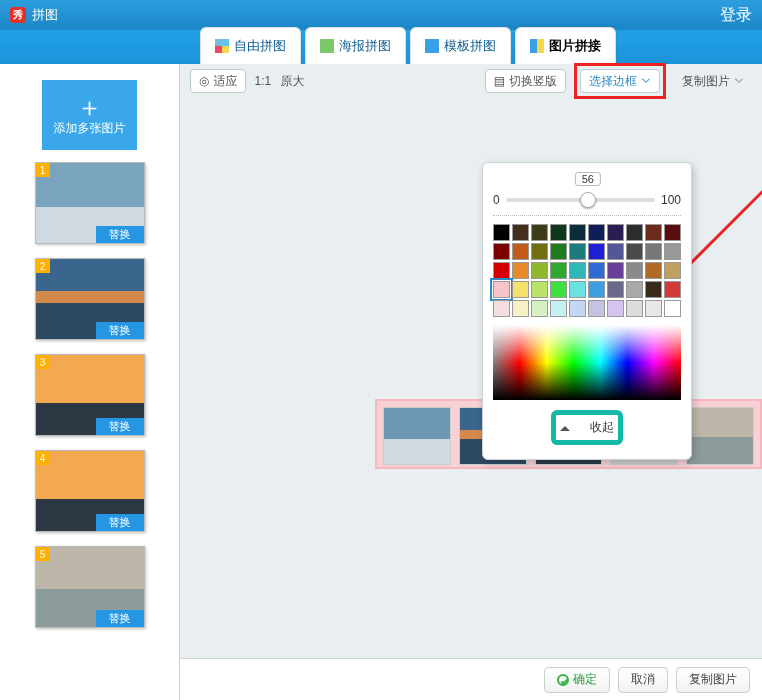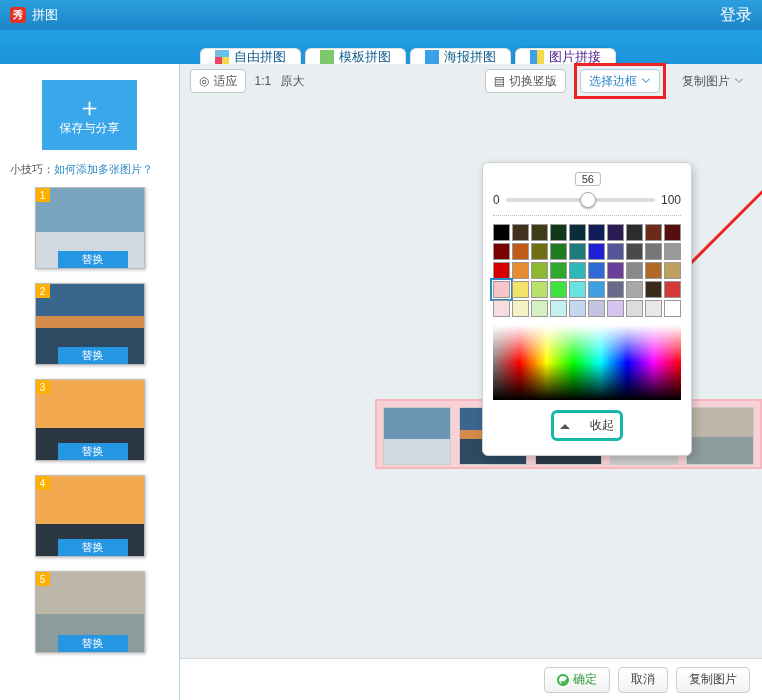--- a/index.html
+++ b/index.html
@@ -4,39 +4,39 @@
 <style>
 * { box-sizing: border-box; margin: 0; padding: 0; font-family: "Microsoft YaHei", Arial, sans-serif; }
 body { width: 762px; height: 700px; overflow: hidden; background: #fff; }
 
 .titlebar { height: 30px; background: linear-gradient(#2b9fde,#1b85c8); color: #fff; display: flex; align-items: center; padding: 0 10px; font-size: 13px; }
 .titlebar .logo { width:16px;height:16px;background:#e1322a;border-radius:3px;display:flex;align-items:center;justify-content:center;font-size:10px;color:#fff;margin-right:6px;font-weight:bold; }
 .titlebar .spacer { flex:1; }
 .titlebar .login { font-size:16px; cursor:pointer; }
 
 .tabbar { height:34px; background:linear-gradient(#21a0e6,#1b93d9); display:flex; padding-left:200px; align-items:flex-end; }
-.tab { height:16px; padding:0 14px; display:flex; align-items:center; font-size:13px; color:#0b5a8c; background:#fff; border-radius:6px 6px 0 0; margin-right:4px; border:1px solid #e0e0e0; border-bottom:none; cursor:pointer;}
-.tab.active { background:#fff; color:#4c1d95; font-weight:normal; box-shadow:0 -1px 3px rgba(0,0,0,.08);align-items:center;}
+.tab { height:37px; padding:0 14px; display:flex; align-items:center; font-size:13px; color:#0b5a8c; background:#fff; border-radius:6px 6px 0 0; margin-right:4px; border:1px solid #e0e0e0; border-bottom:none; cursor:pointer;}
+.tab.active { background:#fff; color:#000000; font-weight:bold; box-shadow:0 -1px 3px rgba(0,0,0,.08);align-items:center;}
 .tab .ticon{width:14px;height:14px;margin-right:5px;display:inline-flex;}
 .tab:nth-child(1) .ticon{background:conic-gradient(#5cc6f0 0 25%,#f4d94e 0 50%,#e46 0 75%,#7bd 0);}
 .tab:nth-child(2) .ticon{background:linear-gradient(#7cc96b,#7cc96b);}
 .tab:nth-child(3) .ticon{background:#3aa0e8;}
 .tab:nth-child(4) .ticon{background:linear-gradient(90deg,#3aa0e8 50%,#f4d94e 50%);}
 
 .main { display:flex; height:636px; }
 
 .sidebar { width:180px; background:#fff; border-right:1px solid #b0d4ec; padding:10px 10px 0 10px; display:flex;flex-direction:column;}
 .add-btn { height:70px; background:#39a7ea; color:#fff; display:flex;flex-direction:column;align-items:center;justify-content:center;font-size:12px;cursor:pointer; margin:6px 32px 12px 32px;}
 .add-btn .plus{font-size:26px;line-height:26px;}
 .tip { font-size:11px; color:#555; margin-bottom:10px; }
 .tip a{color:#2b89c9;text-decoration:none;}
 .thumbs { flex:1; overflow:auto; display:flex;flex-direction:column;gap:14px;align-items:center;}
 .thumb { width:110px;height:82px;position:relative;border:1px solid #bbb;box-shadow:1px 1px 3px rgba(0,0,0,.25);}
 .thumb .num{position:absolute;top:0;left:0;width:14px;height:14px;background:#ffb000;color:#fff;font-size:10px;display:flex;align-items:center;justify-content:center;}
-.thumb .replace{position:absolute;bottom:0;right:16px;background:#2496e2;color:#fff;font-size:11px;padding:1px 24px;cursor:pointer;}
+.thumb .replace{position:absolute;bottom:0;right:0;background:#2496e2;color:#fff;font-size:11px;padding:1px 13px;cursor:pointer;}
 .t1{background:linear-gradient(#7aa3bd 55%,#cfd9df 55%);}
 .t2{background:linear-gradient(#3a658d 40%,#d38a4a 40% 55%,#2e4a63 55%);}
 .t3{background:linear-gradient(#f3a94f 60%,#2b3844 60%);}
 .t4{background:linear-gradient(#f3a94f 60%,#2b3844 60%);}
 .t5{background:linear-gradient(#bcb7a8 52%,#8c9b9c 52%);}
 
 .canvas { flex:1; background:#e9eef1; position:relative; }
 
 .toolbar { height:34px; display:flex; align-items:center; padding:0 10px; background:#e9eef1; gap:8px;}
 .tb-btn { height:24px; border:1px solid #bfc9cc; background:#fff; border-radius:4px; padding:0 8px; display:flex;align-items:center;font-size:12px;color:#555;cursor:pointer;gap:4px;}
@@ -65,21 +65,21 @@
 .slider .bubble{position:absolute;top:-26px;left:55%;transform:translateX(-50%);border:1px solid #bbb;border-radius:3px;padding:0 6px;font-size:11px;background:#fff;}
 .slider .knob{position:absolute;top:-6px;left:55%;transform:translateX(-50%);width:16px;height:16px;border-radius:50%;background:#fff;border:1px solid #aaa;box-shadow:0 1px 2px rgba(0,0,0,.3);}
 hr{border:none;border-top:1px dotted #bbb;margin:8px 0;}
 .swatches{display:grid;grid-template-columns:repeat(10,17px);gap:2px;margin-top:6px;}
 .sw{width:17px;height:17px;border:1px solid #999;cursor:pointer;}
 .sw.sel{outline:2px solid #2b89c9;outline-offset:1px;}
 .gradient{margin-top:8px;height:75px;width:100%;background:
   linear-gradient(to bottom,rgba(255,255,255,1),rgba(255,255,255,0) 50%,rgba(0,0,0,0) 50%,rgba(0,0,0,1)),
   linear-gradient(to right,#808080,#f00,#ff0,#0f0,#0ff,#00f,#f0f,#f00);
   cursor:crosshair;}
-.collapse-btn{margin-top:10px;border:3px solid #14b8a6;border-radius:6px;text-align:center;padding:4px 0;cursor:pointer;display:flex;align-items:center;justify-content:center;gap:20px;width:72px;margin-left:auto;margin-right:auto;}
+.collapse-btn{margin-top:10px;border:5px solid #14b8a6;border-radius:6px;text-align:center;padding:4px 0;cursor:pointer;display:flex;align-items:center;justify-content:center;gap:20px;width:72px;margin-left:auto;margin-right:auto;}
 .collapse-btn .up{width:0;height:0;border:5px solid transparent;border-bottom-color:#555;position:relative;top:-2px;}
 
 .footer{position:absolute;bottom:0;left:0;right:0;height:42px;background:#fff;border-top:1px solid #cfd7db;display:flex;align-items:center;justify-content:flex-end;padding:0 12px;gap:8px;}
 .fbtn{height:26px;border:1px solid #c7cfd2;border-radius:4px;padding:0 12px;display:flex;align-items:center;font-size:12px;color:#444;background:linear-gradient(#fff,#f0f2f3);cursor:pointer;gap:4px;}
 .fbtn.ok{color:#2e9c3d;}
 .check{width:12px;height:12px;border-radius:50%;border:2px solid #38b148;position:relative;}
 .check::after{content:"";position:absolute;left:2px;top:3px;width:5px;height:2px;border:2px solid #38b148;border-top:none;border-right:none;transform:rotate(-45deg);}
 </style>
 </head>
 <body>
@@ -91,40 +91,37 @@
   <span class="login">登录</span>
 </div>
 
 <div class="tabbar">
   <div class="tab">
       <span class="ticon"></span>
       <span>自由拼图</span>
     </div>
   <div class="tab">
       <span class="ticon"></span>
+      <span>海报拼图</span>
+    </div>
+  <div class="tab">
+      <span class="ticon"></span>
       <span>模板拼图</span>
-    </div>
-  <div class="tab">
-      <span class="ticon"></span>
-      <span>海报拼图</span>
     </div>
   <div class="tab active">
       <span class="ticon"></span>
       <span>图片拼接</span>
     </div>
 </div>
 
 <div class="main">
   <div class="sidebar">
     <div class="add-btn">
       <span class="plus">＋</span>
-      <span>保存与分享</span>
-    </div>
-    <div class="tip">
-      <span>小技巧：</span><a href="#">如何添加多张图片？</a>
+      <span>添加多张图片</span>
     </div>
     <div class="thumbs">
       <div class="thumb t1">
           <span class="num">1</span>
           <span class="replace">替换</span>
         </div>
       <div class="thumb t2">
           <span class="num">2</span>
           <span class="replace">替换</span>
         </div>

